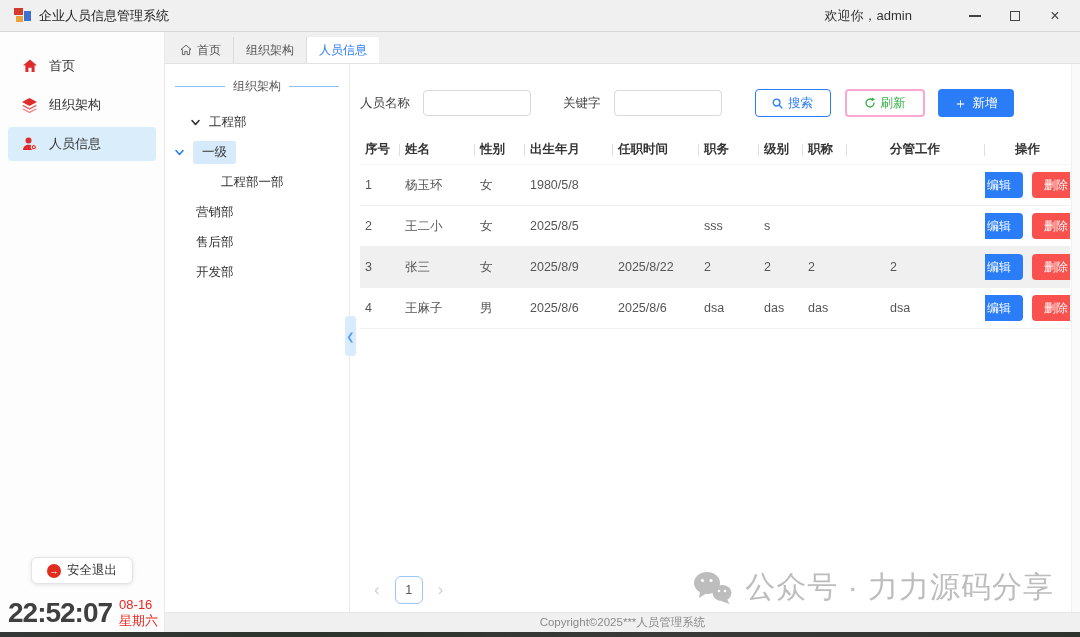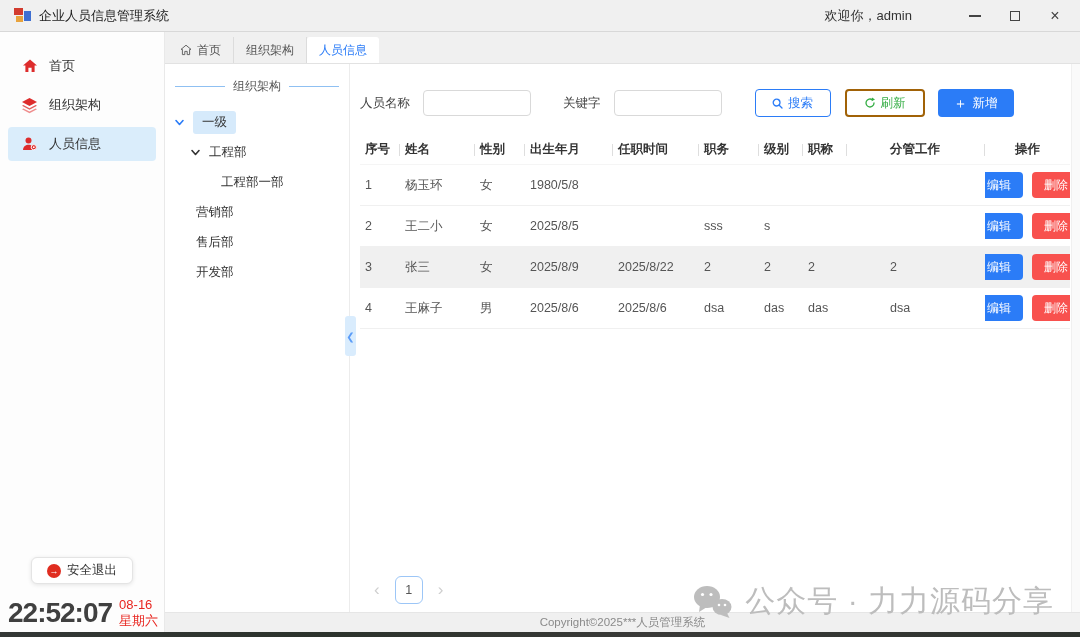--- a/index.html
+++ b/index.html
@@ -76,21 +76,21 @@
 
   
   .toolbar { display:flex; align-items:center; padding-top:21px; font-size:12.5px; color:#444; }
   .fld-label { flex-shrink:0; }
   .fld-input { width:108px; height:26px; border:1px solid #d9d9d9; border-radius:4px;
     margin-left:13px; outline:none; padding:0 6px; font-size:12px; font-family:inherit; }
   .kw-label { margin-left:32px; }
   .btn { height:28px; border-radius:4px; font-size:12.5px; display:inline-flex;
     align-items:center; justify-content:center; gap:5px; cursor:pointer; font-family:inherit; }
   .btn-search { width:76px; margin-left:33px; background:#fff; border:1px solid #2b7cf7; color:#2b7cf7; }
-  .btn-refresh { width:80px; margin-left:14px; background:#fff; border:2px solid #a16207; color:#34ad44; }
+  .btn-refresh { width:80px; margin-left:14px; background:#fff; border:2px solid #f9a8d4; color:#34ad44; }
   .btn-add { width:76px; margin-left:13px; background:#2b7cf7; border:none; color:#fff; }
   .btn-add .plus { font-size:14px; line-height:1; }
 
   
   .table { margin-top:18px; font-size:12.5px; }
   .trow { display:flex; align-items:center; height:41px; border-bottom:1px solid #f0f0f0; color:#555; }
   .thead { height:30px; color:#333; font-weight:700; border-bottom:1px solid #f5f5f5; }
   .cell { padding-left:5px; position:relative; overflow:hidden; white-space:nowrap; }
   .thead .cell:not(.c-action)::after { content:""; position:absolute; right:0; top:50%;
     transform:translateY(-50%); width:1px; height:12px; background:#dedede; }
@@ -120,21 +120,21 @@
   
   .collapse-handle { position:absolute; left:180px; top:252px; width:11px; height:40px;
     background:#d9ecfd; border-radius:3px; display:flex; align-items:center; justify-content:center;
     color:#5a9cf8; font-size:10px; cursor:pointer; z-index:3; }
 
   
   .footer { height:20px; background:#f0f0f0; border-top:1px solid #e6e6e6;
     display:flex; align-items:center; justify-content:center; color:#8a8a8a; font-size:11.5px; flex-shrink:0; }
 
   
-  .watermark { position:absolute; right:26px; bottom:10px; display:flex; align-items:center; gap:13px;
+  .watermark { position:absolute; right:26px; bottom:24px; display:flex; align-items:center; gap:13px;
     color:#bdbdbd; font-size:30px; letter-spacing:1px; z-index:6; pointer-events:none; }
 
   
   .bottom-edge { position:absolute; left:0; right:0; bottom:0; height:5px;
     background:linear-gradient(90deg,#343836,#2c332c 30%,#3a3a38 60%,#2e332e); }
 </style>
 </head>
 <body>
 
 <div class="screen">
@@ -226,35 +226,35 @@
       </div>
 
       <div class="workspace">
 
         <div class="tree-panel">
           <div class="tree-header">
             <span class="line"></span>
             <span>组织架构</span>
             <span class="line"></span>
           </div>
+          <div class="tnode lvl1">
+            <span class="chev">
+              <svg width="11" height="11" viewBox="0 0 11 11">
+                  <polyline points="2,3.5 5.5,7.5 9,3.5" fill="none" stroke="#333" stroke-width="1.6" stroke-linecap="round" stroke-linejoin="round"></polyline>
+                </svg>
+            </span>
+            <span>工程部</span>
+          </div>
           <div class="tnode lvl0">
             <span class="chev">
               <svg width="11" height="11" viewBox="0 0 11 11">
                   <polyline points="2,3.5 5.5,7.5 9,3.5" fill="none" stroke="#2b7cf7" stroke-width="1.6" stroke-linecap="round" stroke-linejoin="round"></polyline>
                 </svg>
             </span>
             <span class="node-pill">一级</span>
-          </div>
-          <div class="tnode lvl1">
-            <span class="chev">
-              <svg width="11" height="11" viewBox="0 0 11 11">
-                  <polyline points="2,3.5 5.5,7.5 9,3.5" fill="none" stroke="#333" stroke-width="1.6" stroke-linecap="round" stroke-linejoin="round"></polyline>
-                </svg>
-            </span>
-            <span>工程部</span>
           </div>
           <div class="tnode lvl2-leaf">
             <span>工程部一部</span>
           </div>
           <div class="tnode lvl1-leaf">
             <span>营销部</span>
           </div>
           <div class="tnode lvl1-leaf">
             <span>售后部</span>
           </div>

